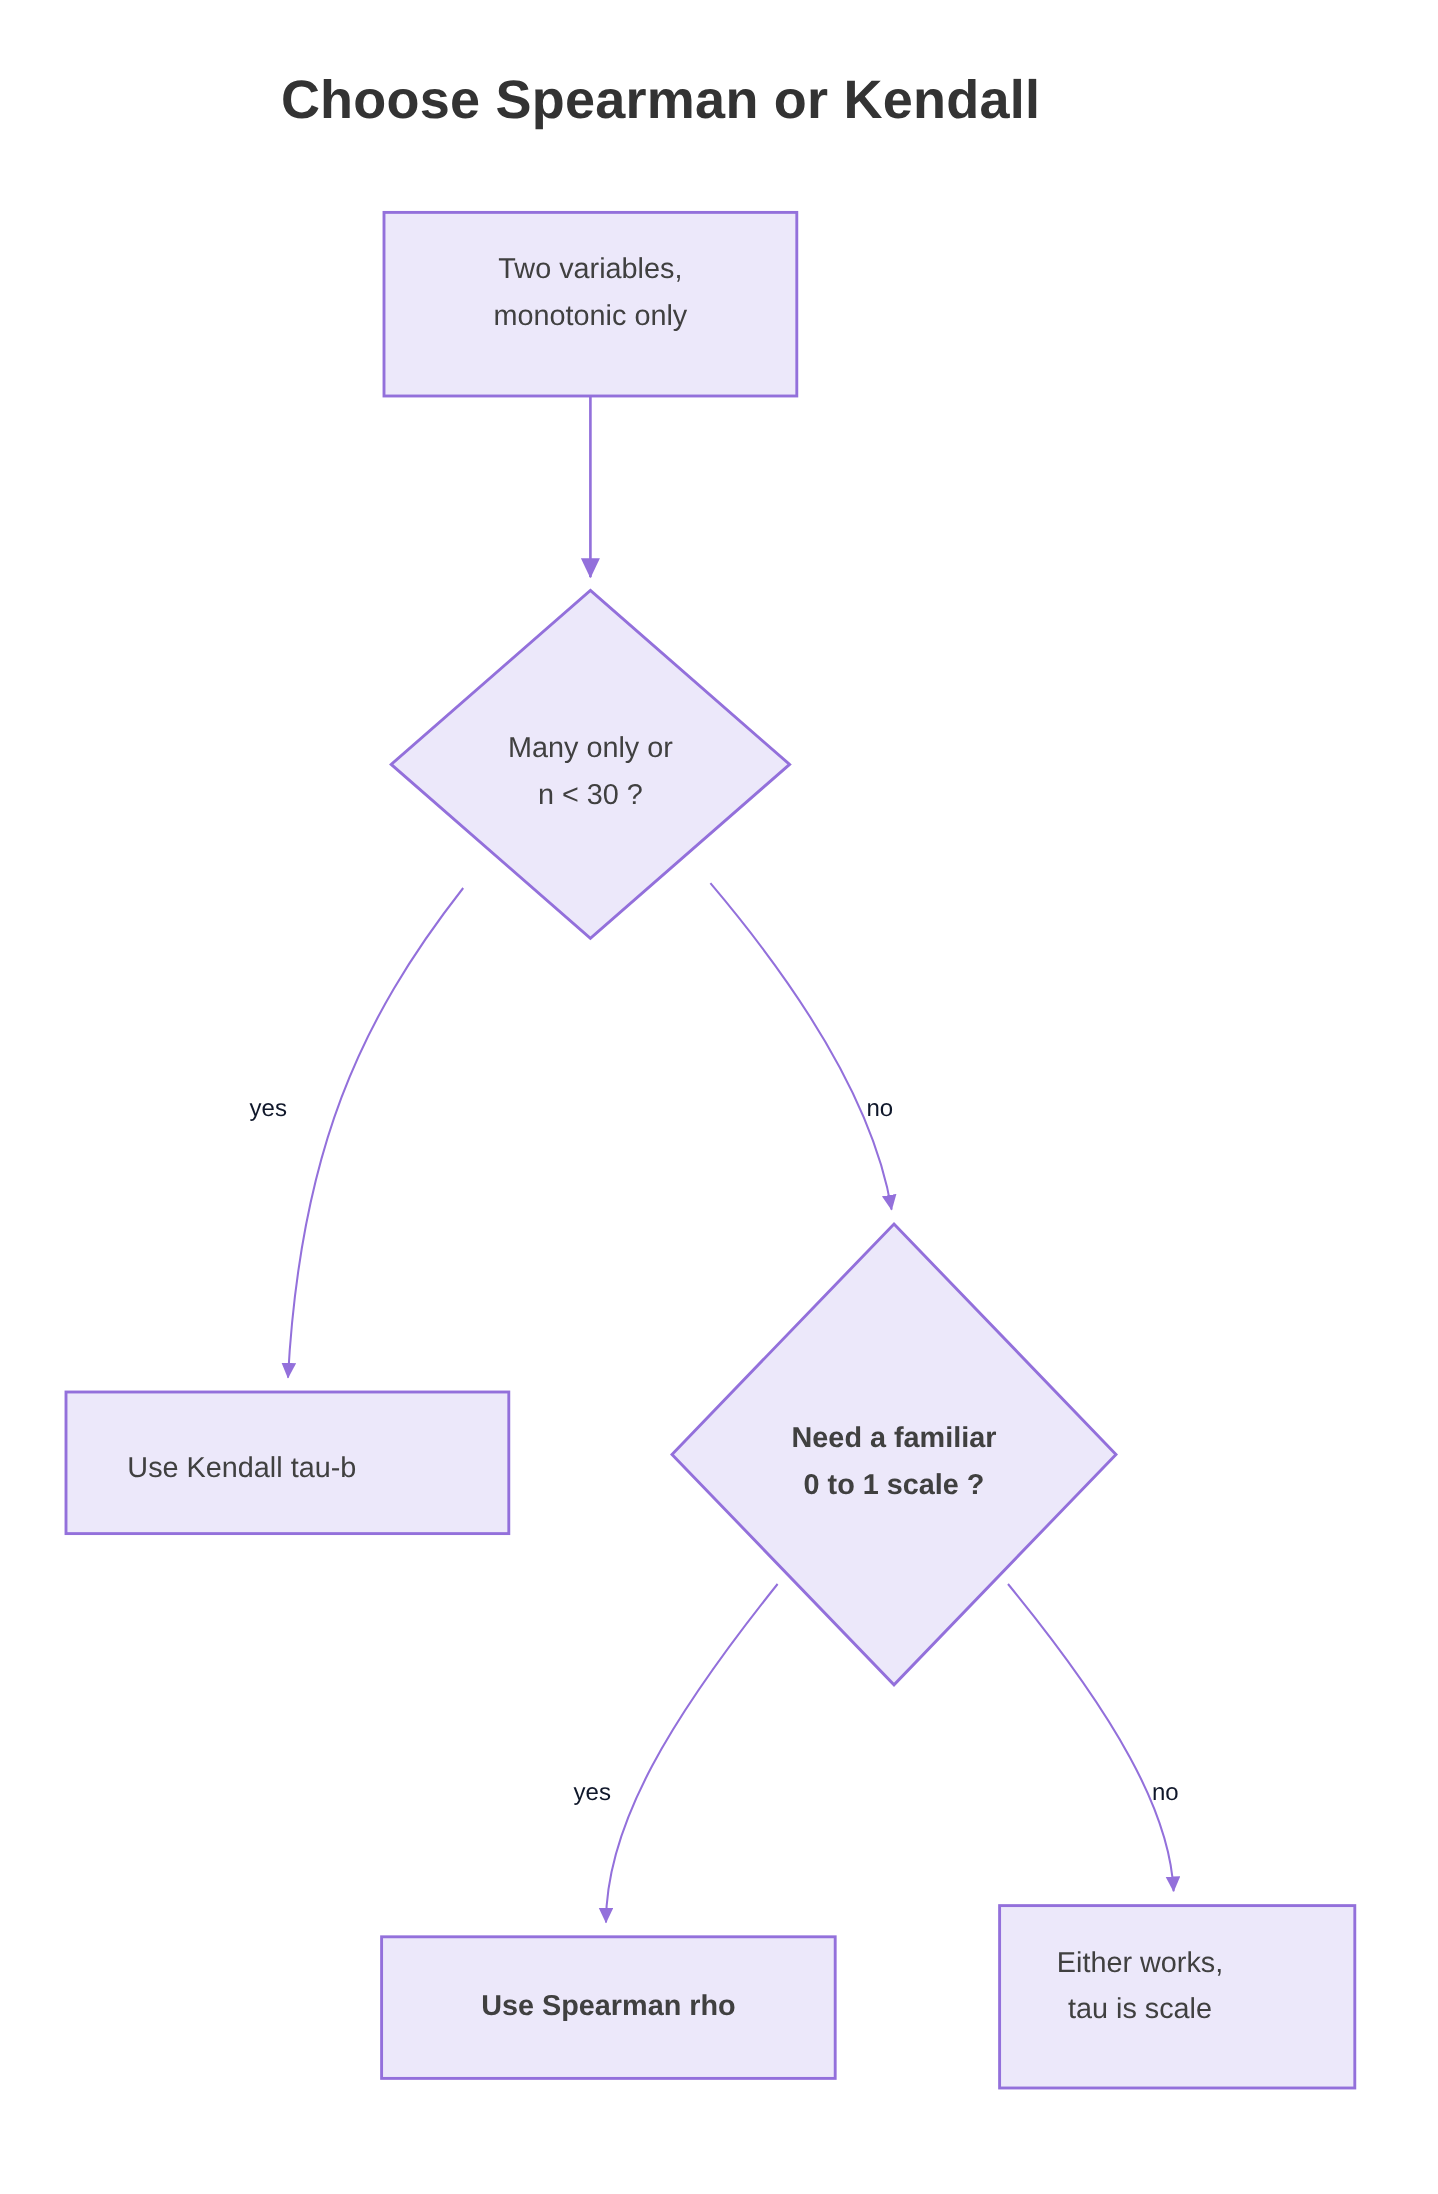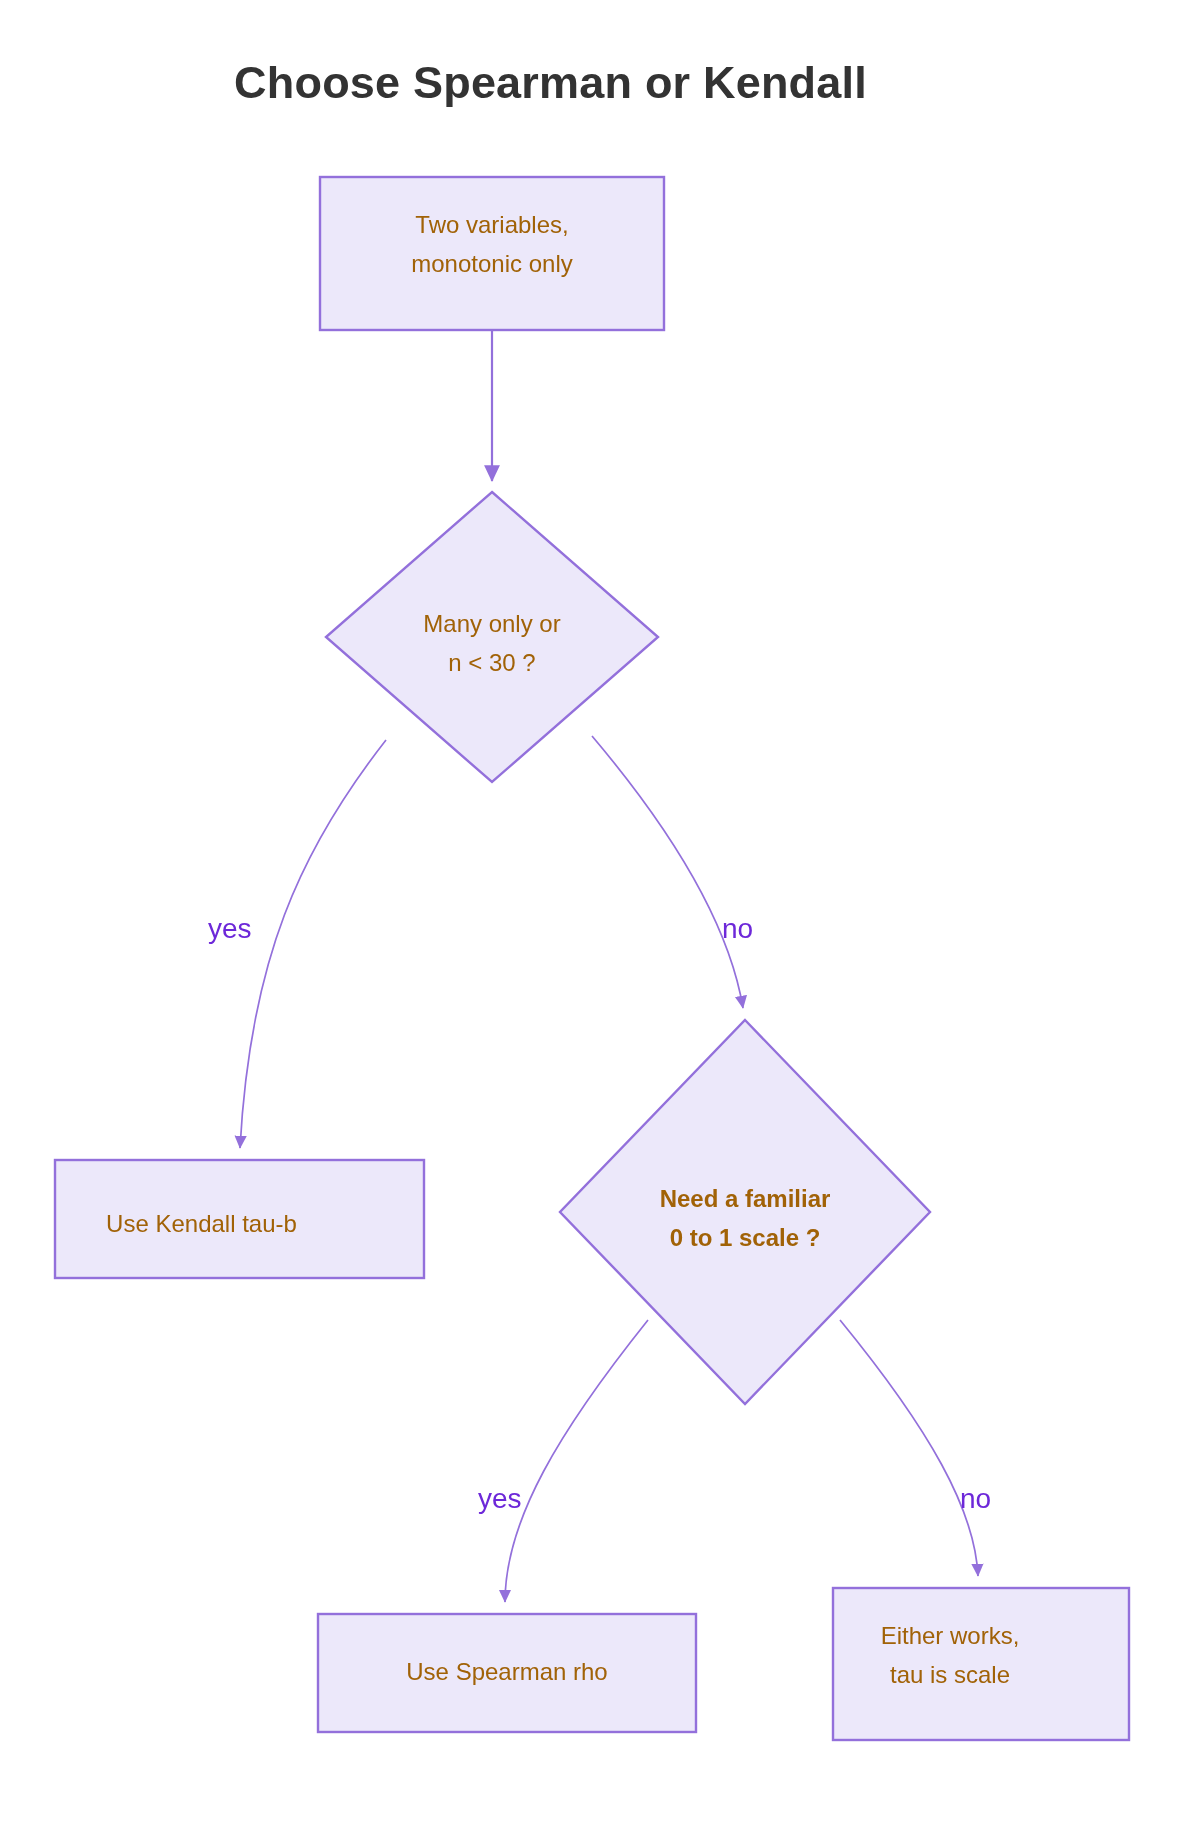--- a/index.html
+++ b/index.html
@@ -17,31 +17,31 @@
     text-align:center;
     font-size:45px;
     font-weight:bold;
     color:#333333;
     letter-spacing:.2px;
     line-height:1.1;
   }
   svg.flow{position:absolute;left:0;top:0;width:1198px;height:1828px;}
   .node-label{
     position:absolute;
-    color:#a16207;
+    color:#404040;
     font-size:24px;
     line-height:1.62;
     text-align:center;
     white-space:pre;
     pointer-events:none;
   }
   .edge-label{
     position:absolute;
-    color:#6d28d9;
-    font-size:28px;
+    color:#0f172a;
+    font-size:20px;
     line-height:1.2;
     white-space:pre;
   }
 </style>
 </head>
 <body>
 
 <div id="stage">
 
   <div class="title">Choose Spearman or Kendall</div>
@@ -77,21 +77,21 @@
   </svg>
 
   <div class="node-label" style="left:320px;top:206px;width:344px;"><span>Two variables,</span><br><span>monotonic only</span></div>
 
   <div class="node-label" style="left:326px;top:605px;width:332px;"><span>Many only or</span><br><span>n &lt; 30 ?</span></div>
 
   <div class="node-label" style="left:55px;top:1205px;width:293px;"><span>Use Kendall tau-b</span></div>
 
   <div class="node-label" style="left:560px;top:1180px;width:370px;font-weight:bold;"><span>Need a familiar</span><br><span>0 to 1 scale ?</span></div>
 
-  <div class="node-label" style="left:318px;top:1653px;width:378px;"><span>Use Spearman rho</span></div>
+  <div class="node-label" style="left:318px;top:1653px;width:378px;font-weight:bold;"><span>Use Spearman rho</span></div>
 
   <div class="node-label" style="left:833px;top:1617px;width:234px;"><span>Either works,</span><br><span>tau is scale</span></div>
 
   <div class="edge-label" style="left:208px;top:912px;">yes</div>
 
   <div class="edge-label" style="left:722px;top:912px;">no</div>
 
   <div class="edge-label" style="left:478px;top:1482px;">yes</div>
 
   <div class="edge-label" style="left:960px;top:1482px;">no</div>

